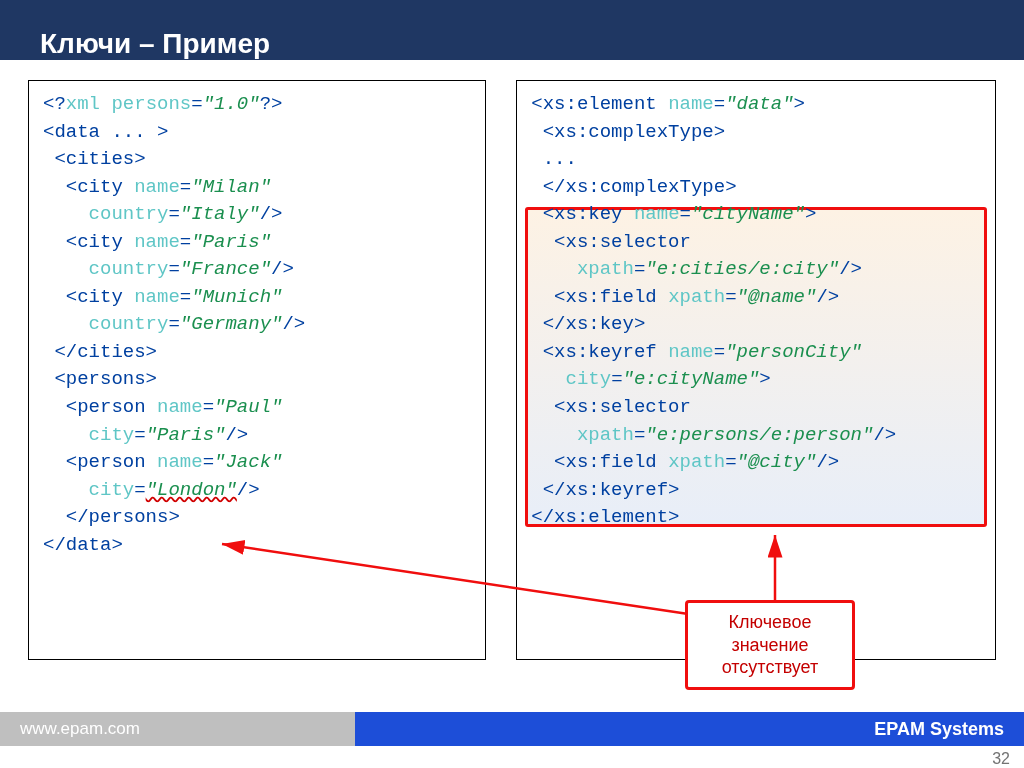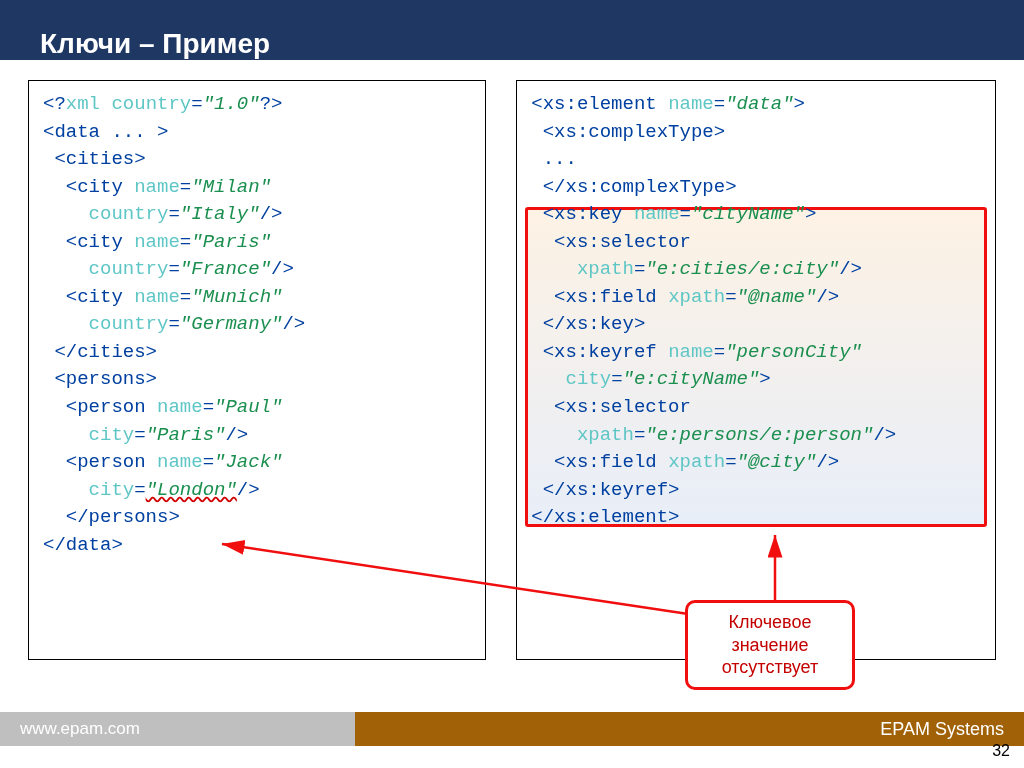--- a/index.html
+++ b/index.html
@@ -47,21 +47,21 @@
     border-radius: 3px;
     background: linear-gradient(#fdf2e4, #e8eef8);
     z-index: 0;
   }
   .code-content { position: relative; z-index: 1; white-space: pre; }
   .callout {
     position: absolute;
     left: 685px; top: 600px;
     width: 170px;
     border: 3px solid #f00e0e;
-    border-radius: 10px;
+    border-radius: 4px;
     background: #fff;
     color: #c40000;
     font-size: 18px;
     text-align: center;
     padding: 8px 6px;
     line-height: 1.25;
     z-index: 3;
   }
   .arrow-svg {
     position: absolute;
@@ -71,39 +71,39 @@
     z-index: 2;
   }
   .squiggle { text-decoration: underline wavy #d00000; }
   .footer {
     position: absolute;
     left: 0; bottom: 22px;
     width: 100%; height: 34px;
     display: flex;
   }
   .footer .grey { background: #bfbfbf; width: 355px; color:#fff; display:flex; align-items:center; padding-left: 20px; font-size: 17px; }
-  .footer .navy { background: #a16207; flex: 1; color: #fff; display:flex; align-items:center; justify-content:flex-end; padding-right: 20px; font-size: 18px; font-weight: normal;}
+  .footer .navy { background: #1d4ed8; flex: 1; color: #fff; display:flex; align-items:center; justify-content:flex-end; padding-right: 20px; font-size: 18px; font-weight: bold;}
   .pagenum {
     position: absolute;
-    right: 14px; bottom: 8px;
-    color: #000000;
+    right: 14px; bottom: 0;
+    color: #737373;
     font-size: 16px;
     margin-left: 30px;
   }
 </style>
 </head>
 <body>
 
 <div class="title-bar">
   <span>Ключи – Пример</span>
 </div>
 
 <div class="content">
   <div class="codebox">
-    <div class="code-content"><span class="blue">&lt;?</span><span class="ctag">xml country</span><span class="blue">=</span><span class="green">"1.0"</span><span class="blue">?&gt;</span>
+    <div class="code-content"><span class="blue">&lt;?</span><span class="ctag">xml persons</span><span class="blue">=</span><span class="green">"1.0"</span><span class="blue">?&gt;</span>
 <span class="blue">&lt;data ... &gt;</span>
 <span class="blue"> &lt;cities&gt;</span>
 <span class="blue">  &lt;city </span><span class="ctag">name</span><span class="blue">=</span><span class="green">"Milan"</span>
 <span class="ctag">    country</span><span class="blue">=</span><span class="green">"Italy"</span><span class="blue">/&gt;</span>
 <span class="blue">  &lt;city </span><span class="ctag">name</span><span class="blue">=</span><span class="green">"Paris"</span>
 <span class="ctag">    country</span><span class="blue">=</span><span class="green">"France"</span><span class="blue">/&gt;</span>
 <span class="blue">  &lt;city </span><span class="ctag">name</span><span class="blue">=</span><span class="green">"Munich"</span>
 <span class="ctag">    country</span><span class="blue">=</span><span class="green">"Germany"</span><span class="blue">/&gt;</span>
 <span class="blue"> &lt;/cities&gt;</span>
 <span class="blue"> &lt;persons&gt;</span>

